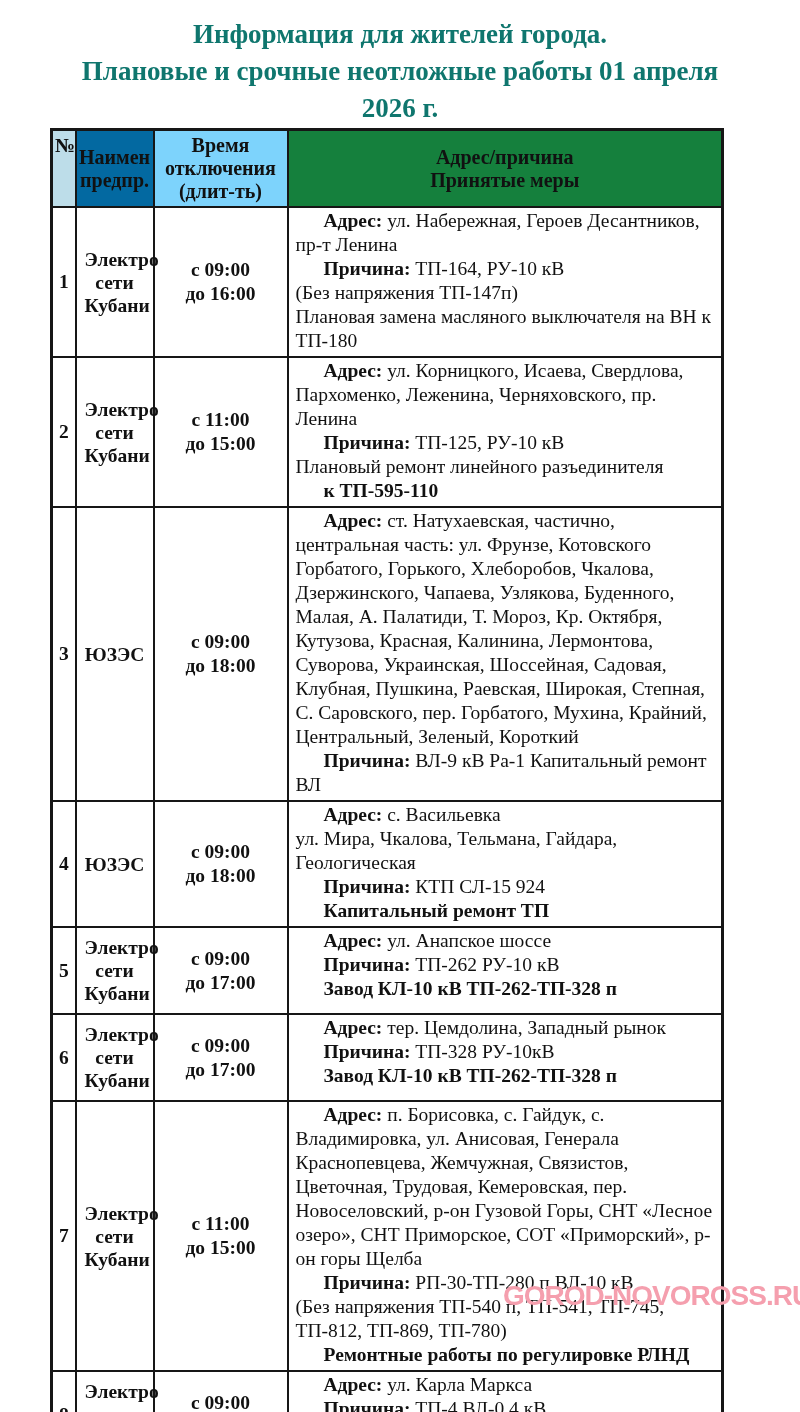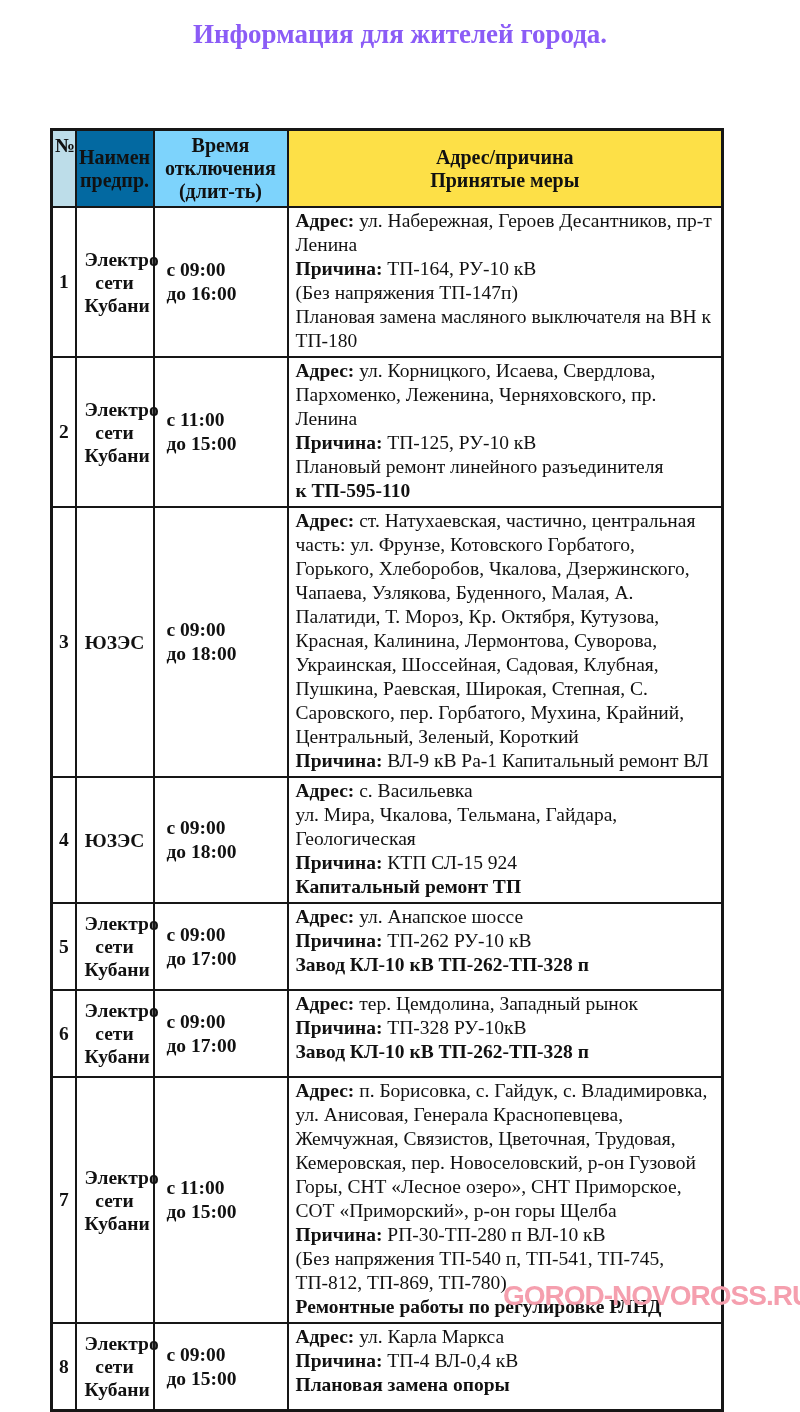--- a/index.html
+++ b/index.html
@@ -14,21 +14,21 @@
     font-family: "Liberation Serif", "DejaVu Serif", serif;
     color: #111111;
     overflow: hidden;
   }
   .page-title {
     margin: 16px 30px 10px 30px;
     text-align: center;
     font-weight: bold;
     font-size: 27px;
     line-height: 37px;
-    color: #8b5cf6;
+    color: #0f766e;
   }
   .outage-table-wrap {
     position: absolute;
     left: 50px;
     top: 128px;
     width: 674px;
   }
   table.outage-table {
     border-collapse: collapse;
     width: 100%;
@@ -65,64 +65,67 @@
     padding: 0;
   }
   td.col-org {
     text-align: center;
     font-weight: bold;
     padding: 8px;
     line-height: 23px;
     overflow: visible;
   }
   td.col-time {
-    font-weight: bold;
-    padding: 12px;
+    text-align: center;
+    font-weight: bold;
+    padding: 4px;
     line-height: 24px;
     margin-top: 20px;
   }
   td.col-details {
     padding: 1px 6px 3px 7px;
     line-height: 24px;
     vertical-align: top;
   }
-  .b { font-weight: bold; }
+  .b { font-weight: bold; margin-left: 28px; }
   .watermark {
     position: absolute;
     left: 503px;
     top: 1280px;
     font-family: "Liberation Sans", "DejaVu Sans", sans-serif;
     font-weight: bold;
     font-size: 28px;
     letter-spacing: -1px;
     white-space: nowrap;
     z-index: 5;
   }
 </style>
 </head>
 <body>
 
 <h1 class="page-title">
   <div>Информация для жителей города.</div>
+  <div>Плановые и срочные неотложные работы 01 апреля</div>
+  <div>2026 г.</div>
 </h1>
 
 <div class="outage-table-wrap">
   <table class="outage-table">
     <colgroup>
       <col class="c-num">
         <col class="c-org">
         <col class="c-time">
         <col class="c-details">
     </colgroup>
     <thead>
       <tr>
         <th class="h-num" style="background: rgb(189, 221, 233);">№</th>
         <th style="background: #0369a1;">Наимен предпр.</th>
         <th style="background: #7dd3fc;">Время отключения (длит-ть)</th>
-        <th style="background: #fde047;">
+        <th style="background: #15803d;">
           <div>Адрес/причина</div>
           <div>Принятые меры</div>
         </th>
       </tr>
     </thead>
     <tbody>
         <tr>
           <td class="col-num">1</td>
           <td class="col-org">Электро сети Кубани</td>
           <td class="col-time">

